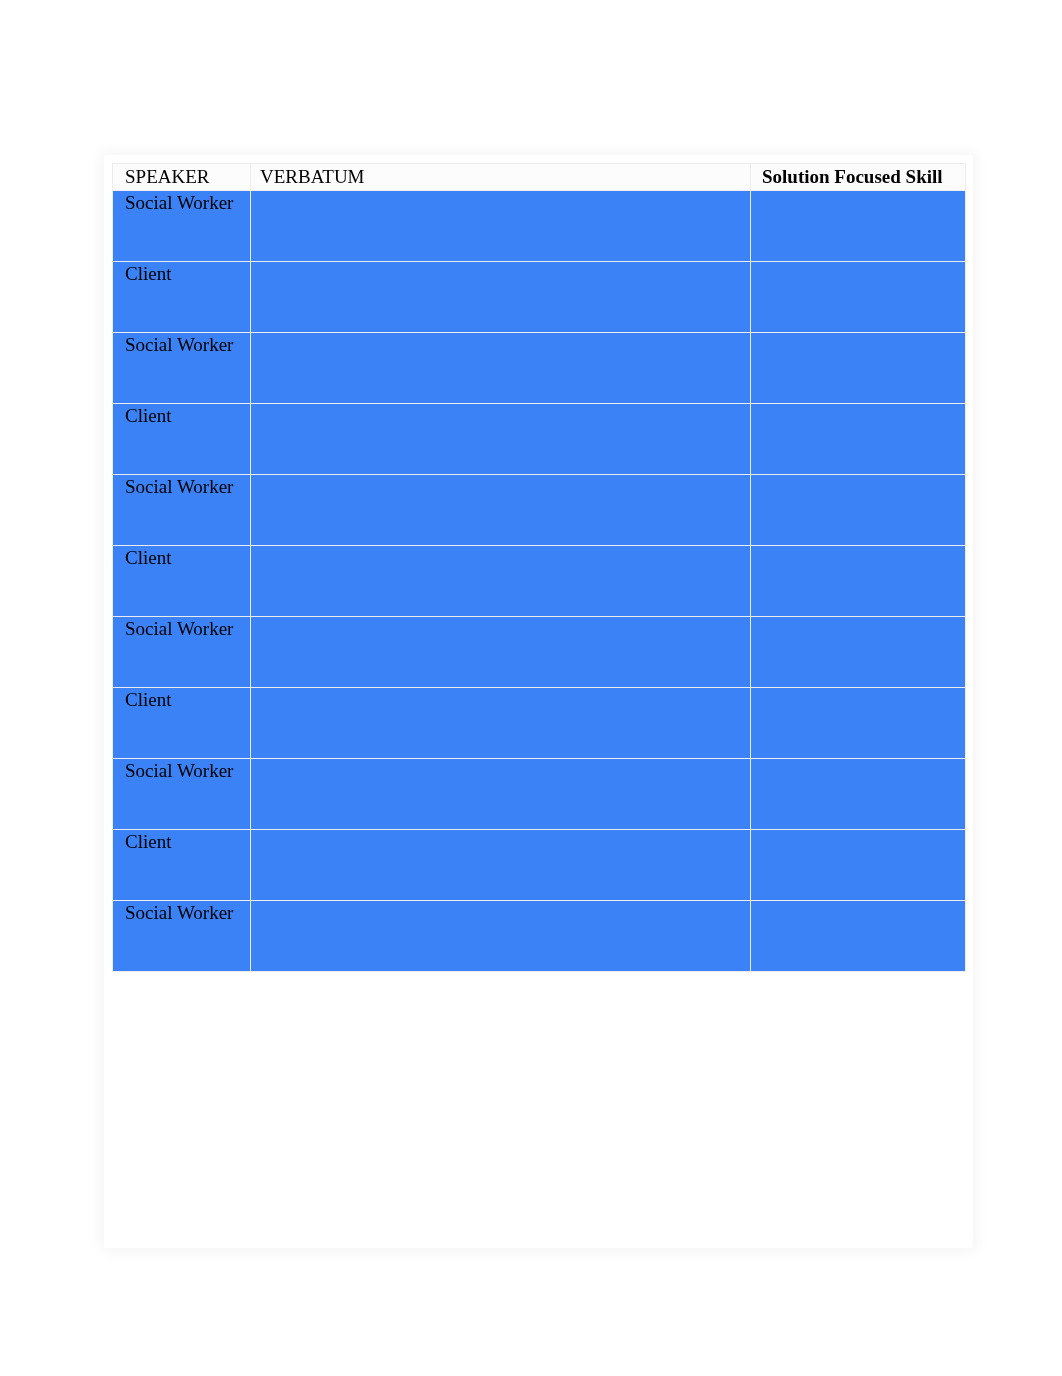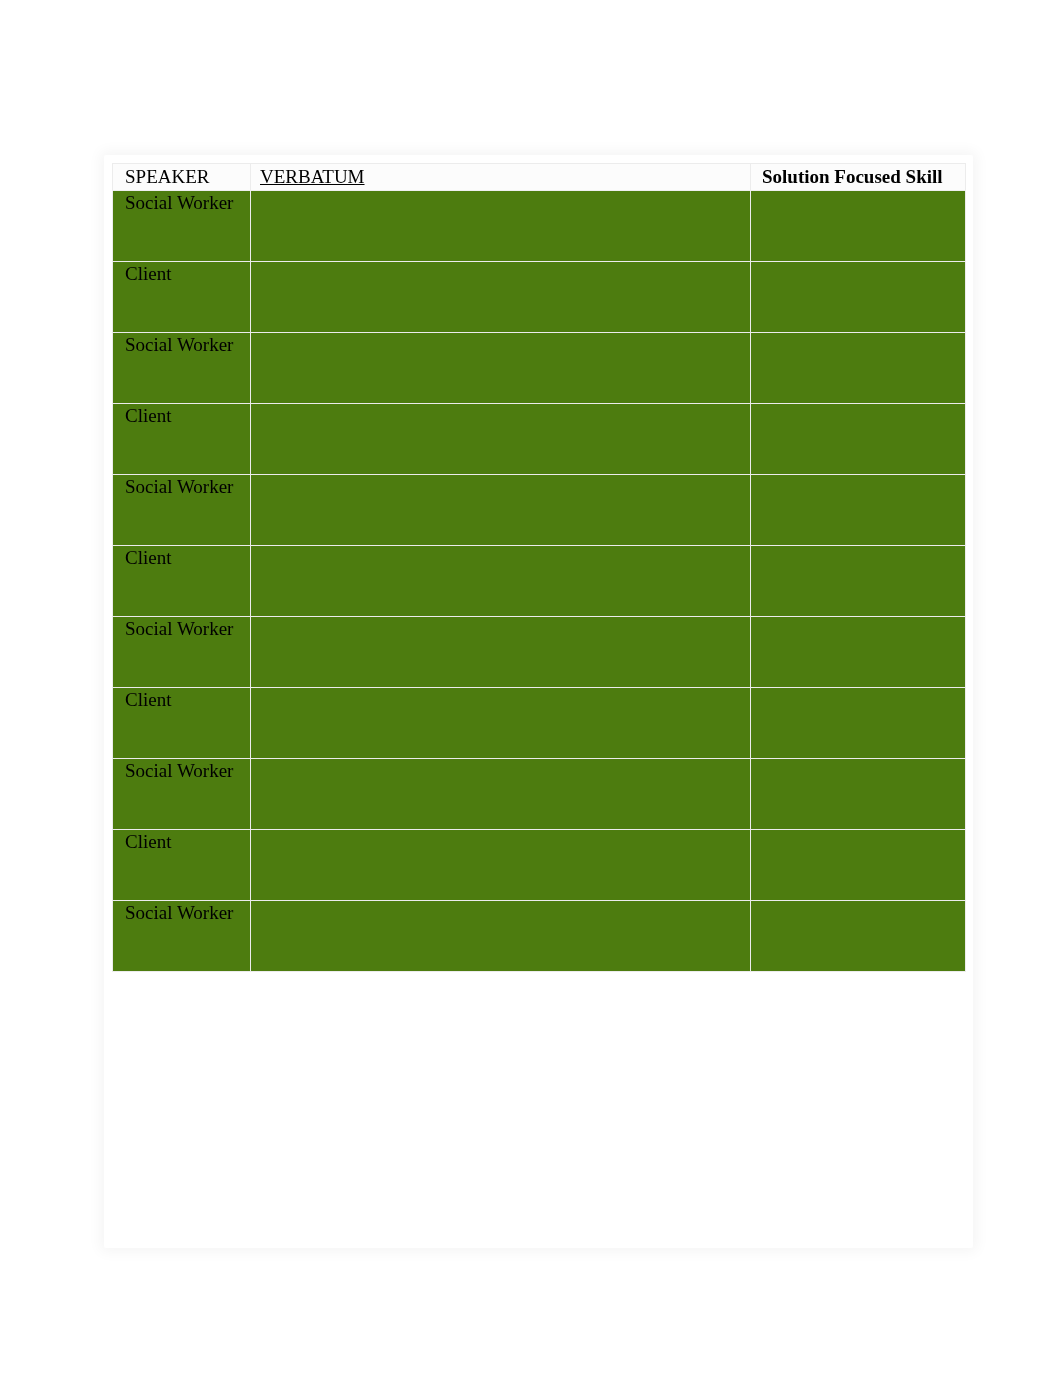--- a/index.html
+++ b/index.html
@@ -49,41 +49,41 @@
 
   .transcript-table col.c-speaker { width: 138px; }
   .transcript-table col.c-verbatum { width: 500px; }
   .transcript-table col.c-skill    { width: 215px; }
 
   .transcript-table td,
   .transcript-table th {
     border: 1px solid #ececec;
     padding: 0;
     vertical-align: top;
-    background: #4d7c0f;
+    background: #3b82f6;
   }
 
   .transcript-table thead th {
     height: 26px;
     font-weight: normal;
     font-size: 19px;
     line-height: 26px;
     text-align: left;
     border-bottom: 1px solid #efefef;
     background: #fcfcfc;
   }
 
   .hdr-text {
     display: block;
     font-size: 19px;
     line-height: 26px;
     white-space: nowrap;
   }
   th.th-speaker  .hdr-text { padding-left: 12px; }
-  th.th-verbatum .hdr-text { padding-left: 9px; text-decoration: underline; }
+  th.th-verbatum .hdr-text { padding-left: 9px; }
   th.th-skill    .hdr-text { padding-left: 11px; font-weight: bold; }
 
   .transcript-table tbody td {
     height: 70px;
   }
   .transcript-table tbody tr td.speaker-cell {
     padding-left: 12px;
     padding-top: 0px;
   }
 

